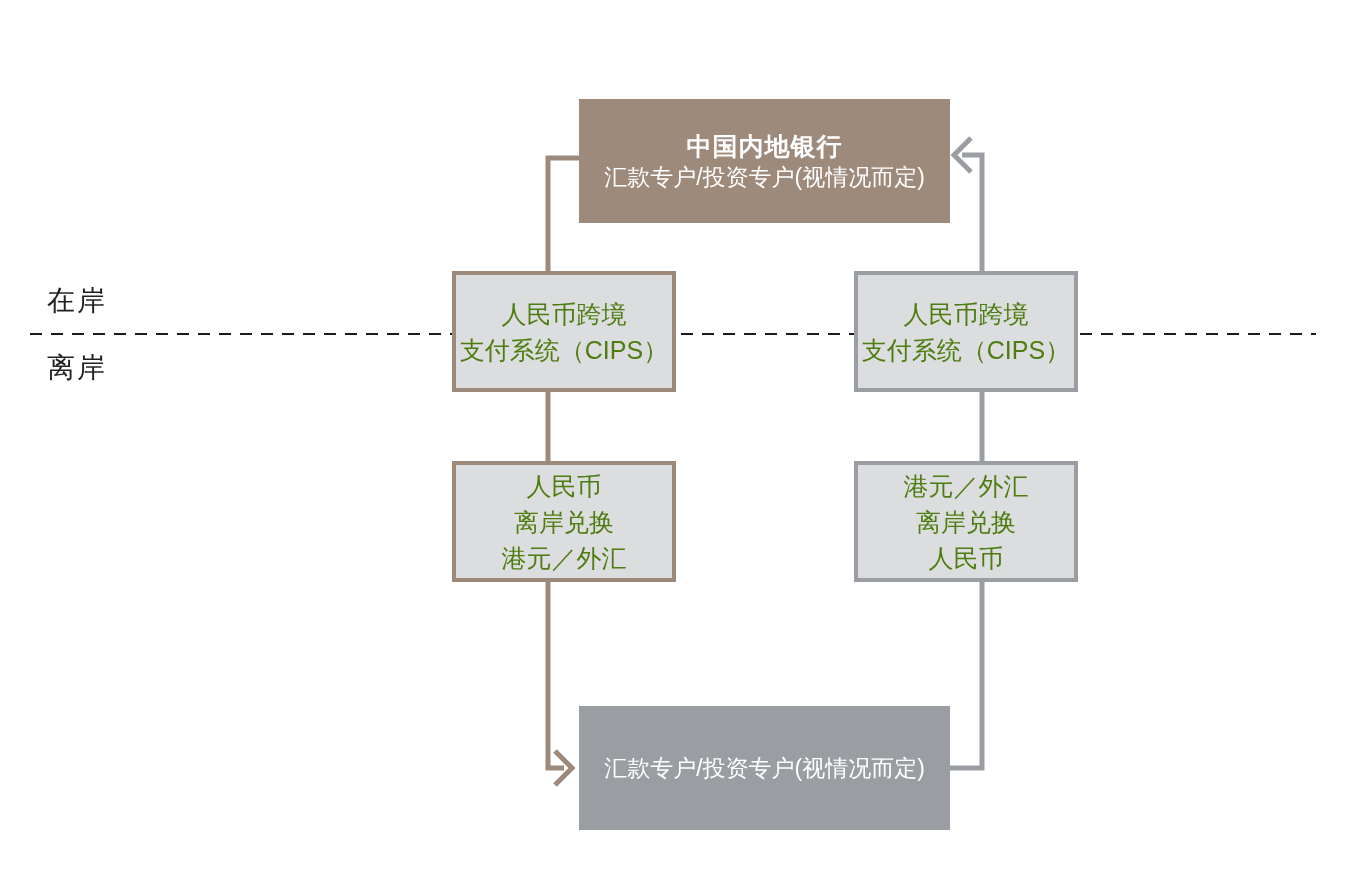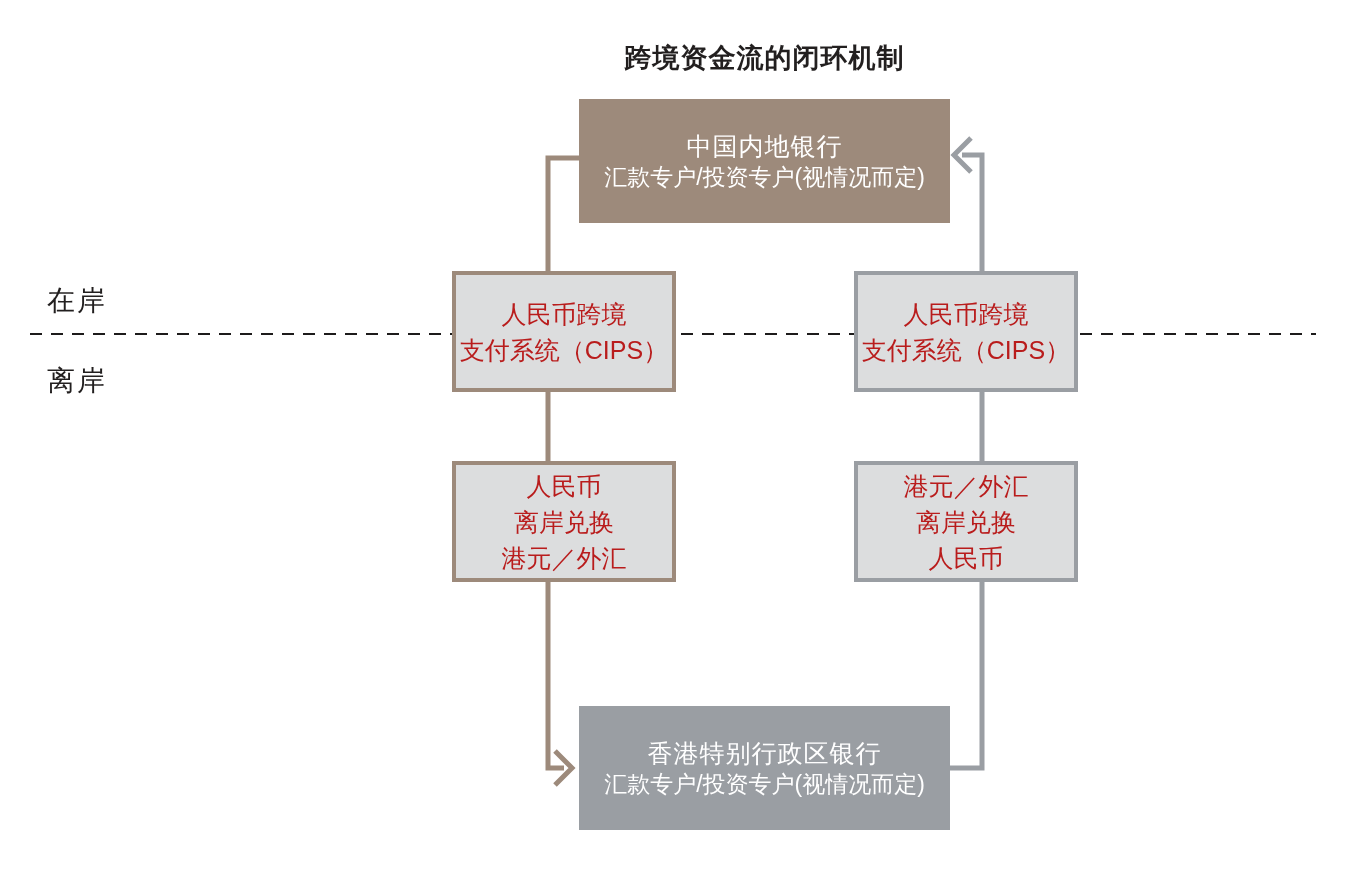--- a/index.html
+++ b/index.html
@@ -31,49 +31,48 @@
   }
   .divider-line{stroke:#1d1b1b;stroke-width:2;stroke-dasharray:12 9;fill:none;}
   .flow-brown{stroke:var(--brown);stroke-width:5;fill:none;}
   .flow-gray{stroke:var(--gray);stroke-width:5;fill:none;}
   .zone-label{
     position:absolute;left:47px;
     font-size:28px;font-weight:normal;color:var(--ink);
     z-index:2;letter-spacing:2px;
   }
   .zone-label.onshore{top:282px;}
-  .zone-label.offshore{top:362px;}
+  .zone-label.offshore{top:349px;}
   .box{
     position:absolute;z-index:2;
     display:flex;flex-direction:column;
     align-items:center;justify-content:center;
     text-align:center;box-sizing:border-box;
   }
   .box.solid{width:371px;left:579px;height:124px;color:var(--white);}
   .box.solid.mainland{top:99px;background:var(--brown);}
   .box.solid.hk{top:706px;background:var(--gray);}
-  .box-title{font-size:25px;font-weight:normal;line-height:33px;letter-spacing:1px;}
+  .box-title{font-size:25px;font-weight:bold;line-height:33px;letter-spacing:1px;}
   .box-subtitle{font-size:23px;line-height:29px;font-weight:normal;}
   .box.outline{
     width:224px;height:121px;
     background:var(--light-fill);
-    color:#b91c1c;
+    color:#4d7c0f;
     font-size:25px;line-height:36px;
   }
   .box.outline.brown-border{border:4px solid var(--brown);left:452px;}
   .box.outline.gray-border{border:4px solid var(--gray);left:854px;}
   .box.outline.row-cips{top:271px;}
   .box.outline.row-fx{top:461px;}
 </style>
 </head>
 <body>
 
 <div class="canvas">
 
-  <div class="diagram-title">跨境资金流的闭环机制</div>
 
   <svg class="flow-layer" width="1360" height="871" viewBox="0 0 1360 871">
 
     <line class="divider-line" x1="30" y1="334" x2="1316" y2="334"></line>
 
     <path class="flow-brown" d="M 579 158 L 548 158 L 548 768 L 564 768"></path>
     <polyline class="flow-brown" points="555,751 572,768 555,785"></polyline>
 
     <path class="flow-gray" d="M 948 768 L 982 768 L 982 155 L 962 155"></path>
     <polyline class="flow-gray" points="971,138 954,155 971,172"></polyline>
@@ -103,17 +102,16 @@
     <div>港元／外汇</div>
   </div>
 
   <div class="box outline gray-border row-fx">
     <div>港元／外汇</div>
     <div>离岸兑换</div>
     <div>人民币</div>
   </div>
 
   <div class="box solid hk">
-    <div class="box-title">香港特别行政区银行</div>
     <div class="box-subtitle">汇款专户/投资专户(视情况而定)</div>
   </div>
 
 </div>
 
 </body></html>

